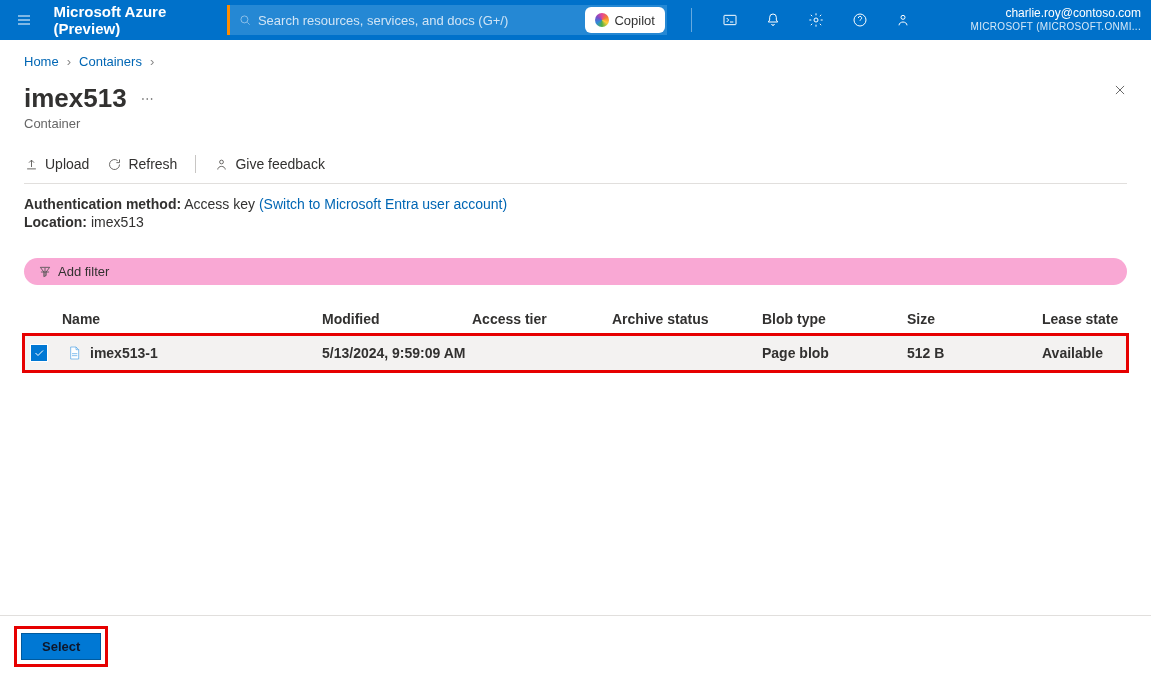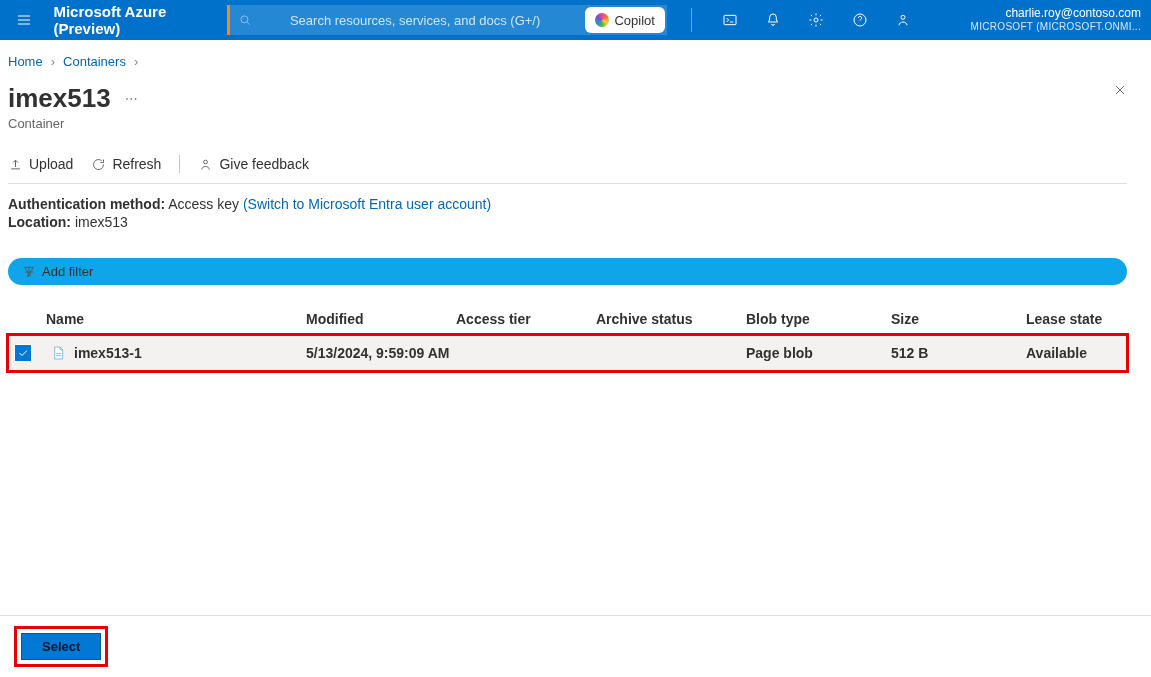--- a/index.html
+++ b/index.html
@@ -39,21 +39,20 @@
   .brand { font-size: 15px; font-weight: 600; }
   .search-wrap {
     flex: 0 0 440px;
     display: flex;
     align-items: center;
     background: #2588d4;
     border-left: 3px solid #ff8c00;
     height: 30px;
     padding-left: 8px;
     color: #e6f0fa;
-    gap: 32px;
   }
   .search-wrap input {
     background: transparent;
     border: none;
     outline: none;
     color: #e6f0fa;
     font-size: 13px;
     flex: 1;
     padding: 0 6px;
   }
@@ -90,21 +89,21 @@
     text-align: right;
     font-size: 12px;
     line-height: 14px;
     margin-left: 12px;
     min-width:180px;
   }
   .account .dir { font-size:10px; color:#d7e9f8; letter-spacing:.3px; }
   .spacer { flex:1; }
 
   
-  .page { padding: 14px 24px 0 8px; flex:1; display:flex; flex-direction:column; }
+  .page { padding: 14px 24px 0 24px; flex:1; display:flex; flex-direction:column; }
 
   .breadcrumbs { display:flex; align-items:center; gap:8px; color: var(--link-blue); font-size:13px; }
   .breadcrumbs .chev { color:#888; }
 
   .title-row { display:flex; align-items:flex-start; margin-top:14px; }
   .title-row h1 { margin:0; font-size:26px; font-weight:600; }
   .title-row .dots { margin:8px 0 0 14px; color:#666; letter-spacing:2px; cursor:pointer; }
   .close { margin-left:auto; cursor:pointer; }
   .close svg { width:14px;height:14px;stroke:#555; stroke-width:1.5; }
   .subtitle { color:#666; font-size:13px; margin-top:2px; }
@@ -137,21 +136,21 @@
     border-radius:11px; cursor:pointer;
   }
   .toggle::after {
     content:""; position:absolute; left:3px; top:3px;
     width:12px;height:12px;border-radius:50%;background:#555;
   }
   .toggle-label { font-size:13px; }
 
   .add-filter {
     display:inline-flex; align-items:center; gap:6px;
-    background:#0ea5e9; color:#323130;
+    background:#f9a8d4; color:#323130;
     border-radius:16px;
     padding:6px 14px;
     margin-top:16px;
     cursor:pointer;
     font-size:13px;
   }
   .add-filter svg { width:14px;height:14px;stroke:#555;fill:none;stroke-width:1.5; }
 
   
   .grid { margin-top:22px; font-size:14px; }

